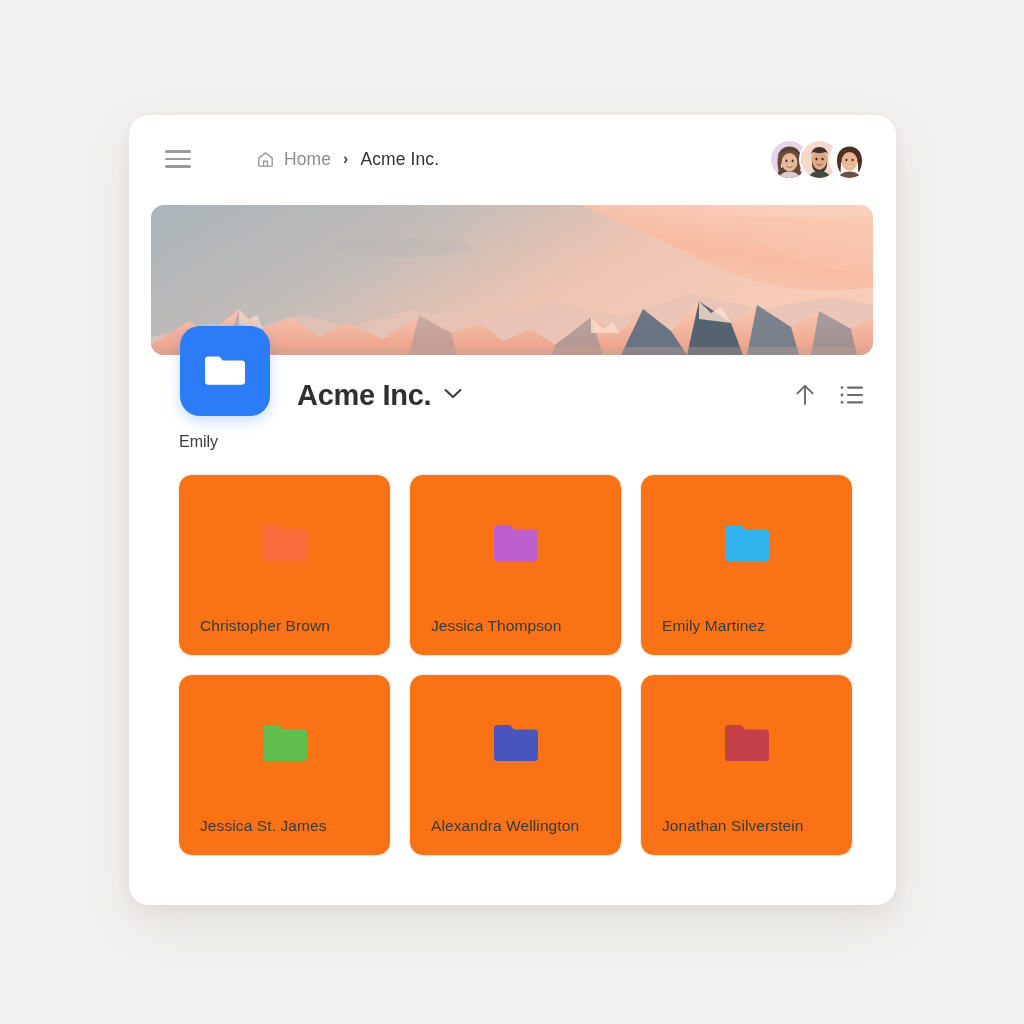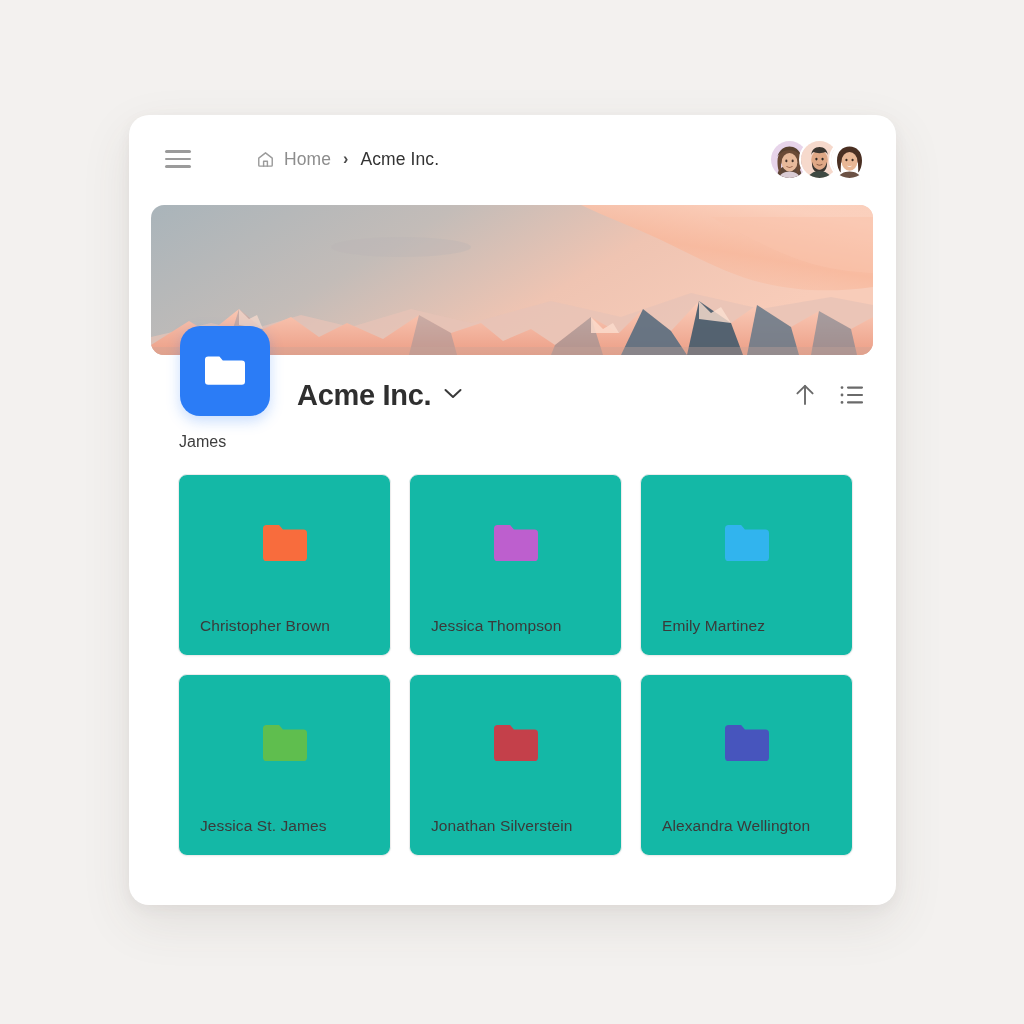--- a/index.html
+++ b/index.html
@@ -77,23 +77,23 @@
     font-size: 16px; color: #3d3d3d;
   }
   .grid {
     position: absolute; left: 49px; top: 359px;
     width: 675px;
     display: grid; grid-template-columns: repeat(3, 1fr);
     gap: 18px 18px;
   }
   .card {
     height: 182px;
-    background: #14b8a6;
+    background: #f97316;
     border: 1px solid #ececec;
-    border-radius: 9px;
+    border-radius: 14px;
     box-shadow: 0 1px 2px rgba(0,0,0,.035);
     position: relative;
     cursor: pointer;
     overflow: hidden;
   }
   .card-thumb {
     height: 136px; display: flex; align-items: center; justify-content: center;
   }
   .card-label {
     position: absolute; left: 21px; bottom: 20px;
@@ -243,21 +243,21 @@
         </span>
         <span class="icon-btn">
           <svg width="24" height="20" viewBox="0 0 24 20" fill="none" stroke="#6a6a6a" stroke-width="2.1" stroke-linecap="round">
             <path d="M8 2.6h14M8 10h14M8 17.4h14"></path>
             <path d="M2 2.6h.02M2 10h.02M2 17.4h.02" stroke-width="2.8"></path>
           </svg>
         </span>
       </div>
     </div>
 
-    <div class="items-label">James</div>
+    <div class="items-label">Emily</div>
 
     <div class="grid">
 
       <div class="card">
         <div class="card-thumb">
           <svg class="folder-glyph" width="44" height="36" viewBox="0 0 44 36">
             <path d="M3.6 0h12.5l3.8 4.6h20.5A3.6 3.6 0 0 1 44 8.2v24.2A3.6 3.6 0 0 1 40.4 36H3.6A3.6 3.6 0 0 1 0 32.4V3.6A3.6 3.6 0 0 1 3.6 0z" fill="#f86c3d"></path>
           </svg>
         </div>
         <div class="card-label">Christopher Brown</div>
@@ -286,31 +286,31 @@
           <svg class="folder-glyph" width="44" height="36" viewBox="0 0 44 36">
             <path d="M3.6 0h12.5l3.8 4.6h20.5A3.6 3.6 0 0 1 44 8.2v24.2A3.6 3.6 0 0 1 40.4 36H3.6A3.6 3.6 0 0 1 0 32.4V3.6A3.6 3.6 0 0 1 3.6 0z" fill="#5fbe4e"></path>
           </svg>
         </div>
         <div class="card-label">Jessica St. James</div>
       </div>
 
       <div class="card">
         <div class="card-thumb">
           <svg class="folder-glyph" width="44" height="36" viewBox="0 0 44 36">
+            <path d="M3.6 0h12.5l3.8 4.6h20.5A3.6 3.6 0 0 1 44 8.2v24.2A3.6 3.6 0 0 1 40.4 36H3.6A3.6 3.6 0 0 1 0 32.4V3.6A3.6 3.6 0 0 1 3.6 0z" fill="#4755bd"></path>
+          </svg>
+        </div>
+        <div class="card-label">Alexandra Wellington</div>
+      </div>
+
+      <div class="card">
+        <div class="card-thumb">
+          <svg class="folder-glyph" width="44" height="36" viewBox="0 0 44 36">
             <path d="M3.6 0h12.5l3.8 4.6h20.5A3.6 3.6 0 0 1 44 8.2v24.2A3.6 3.6 0 0 1 40.4 36H3.6A3.6 3.6 0 0 1 0 32.4V3.6A3.6 3.6 0 0 1 3.6 0z" fill="#c4404a"></path>
           </svg>
         </div>
         <div class="card-label">Jonathan Silverstein</div>
-      </div>
-
-      <div class="card">
-        <div class="card-thumb">
-          <svg class="folder-glyph" width="44" height="36" viewBox="0 0 44 36">
-            <path d="M3.6 0h12.5l3.8 4.6h20.5A3.6 3.6 0 0 1 44 8.2v24.2A3.6 3.6 0 0 1 40.4 36H3.6A3.6 3.6 0 0 1 0 32.4V3.6A3.6 3.6 0 0 1 3.6 0z" fill="#4755bd"></path>
-          </svg>
-        </div>
-        <div class="card-label">Alexandra Wellington</div>
       </div>
 
     </div>
 
   </div>
 </div>
 
 </body></html>

